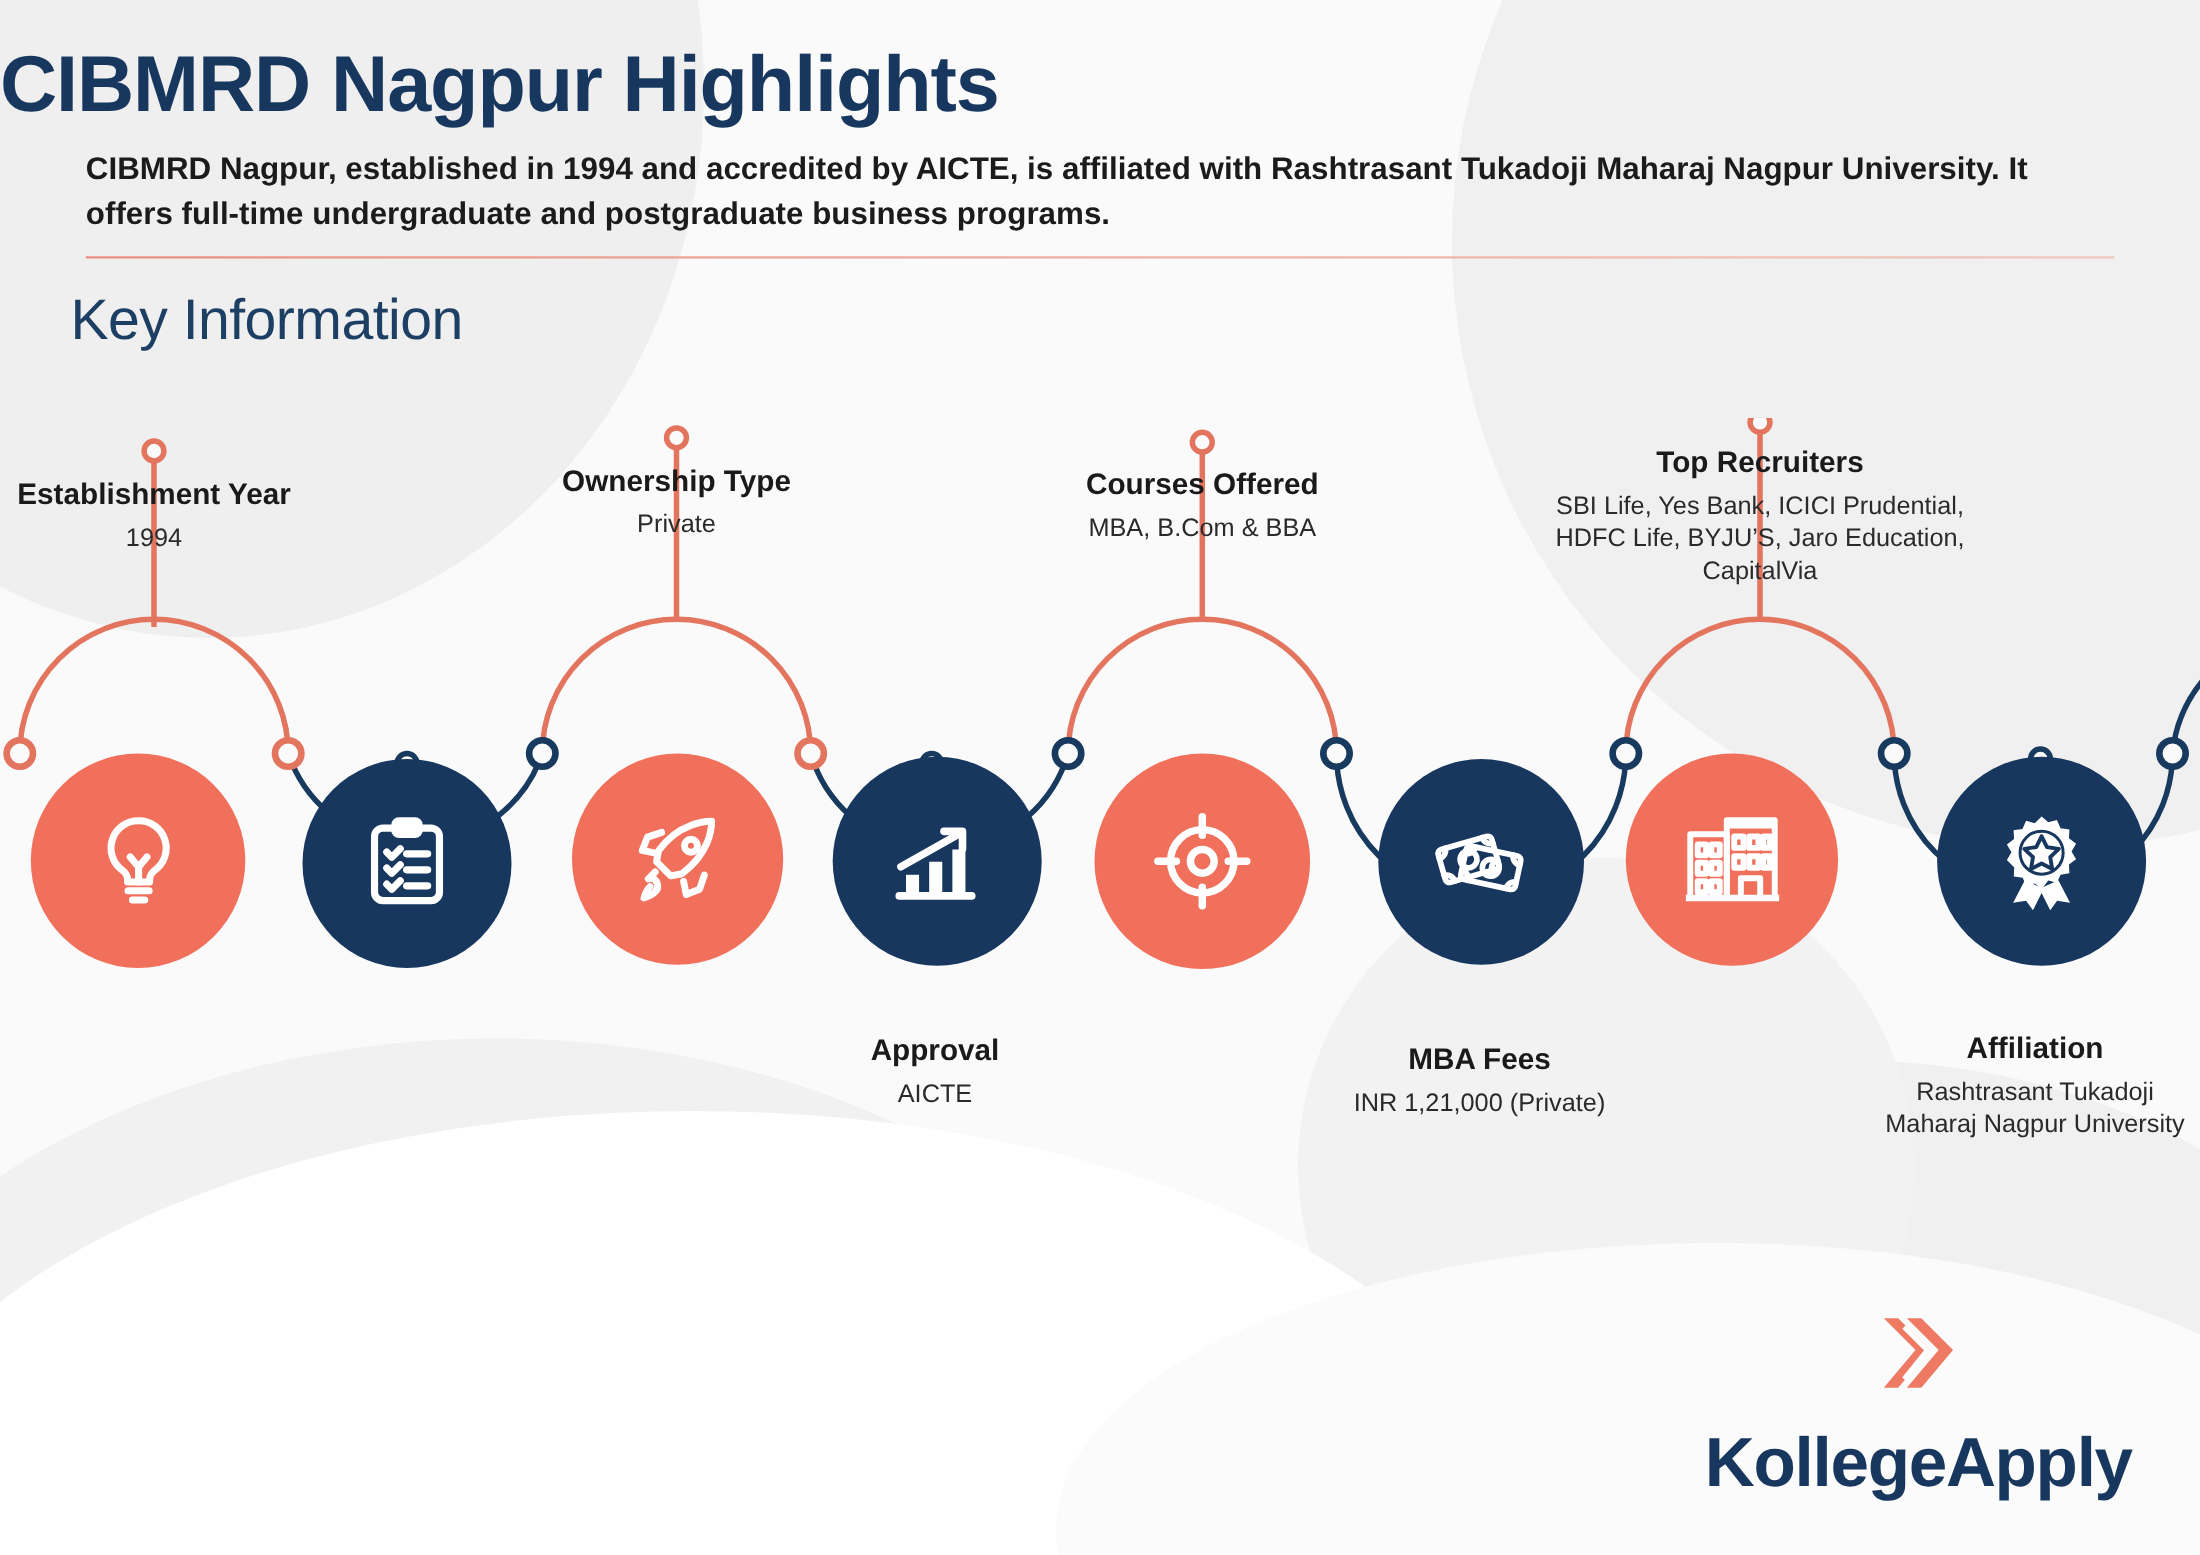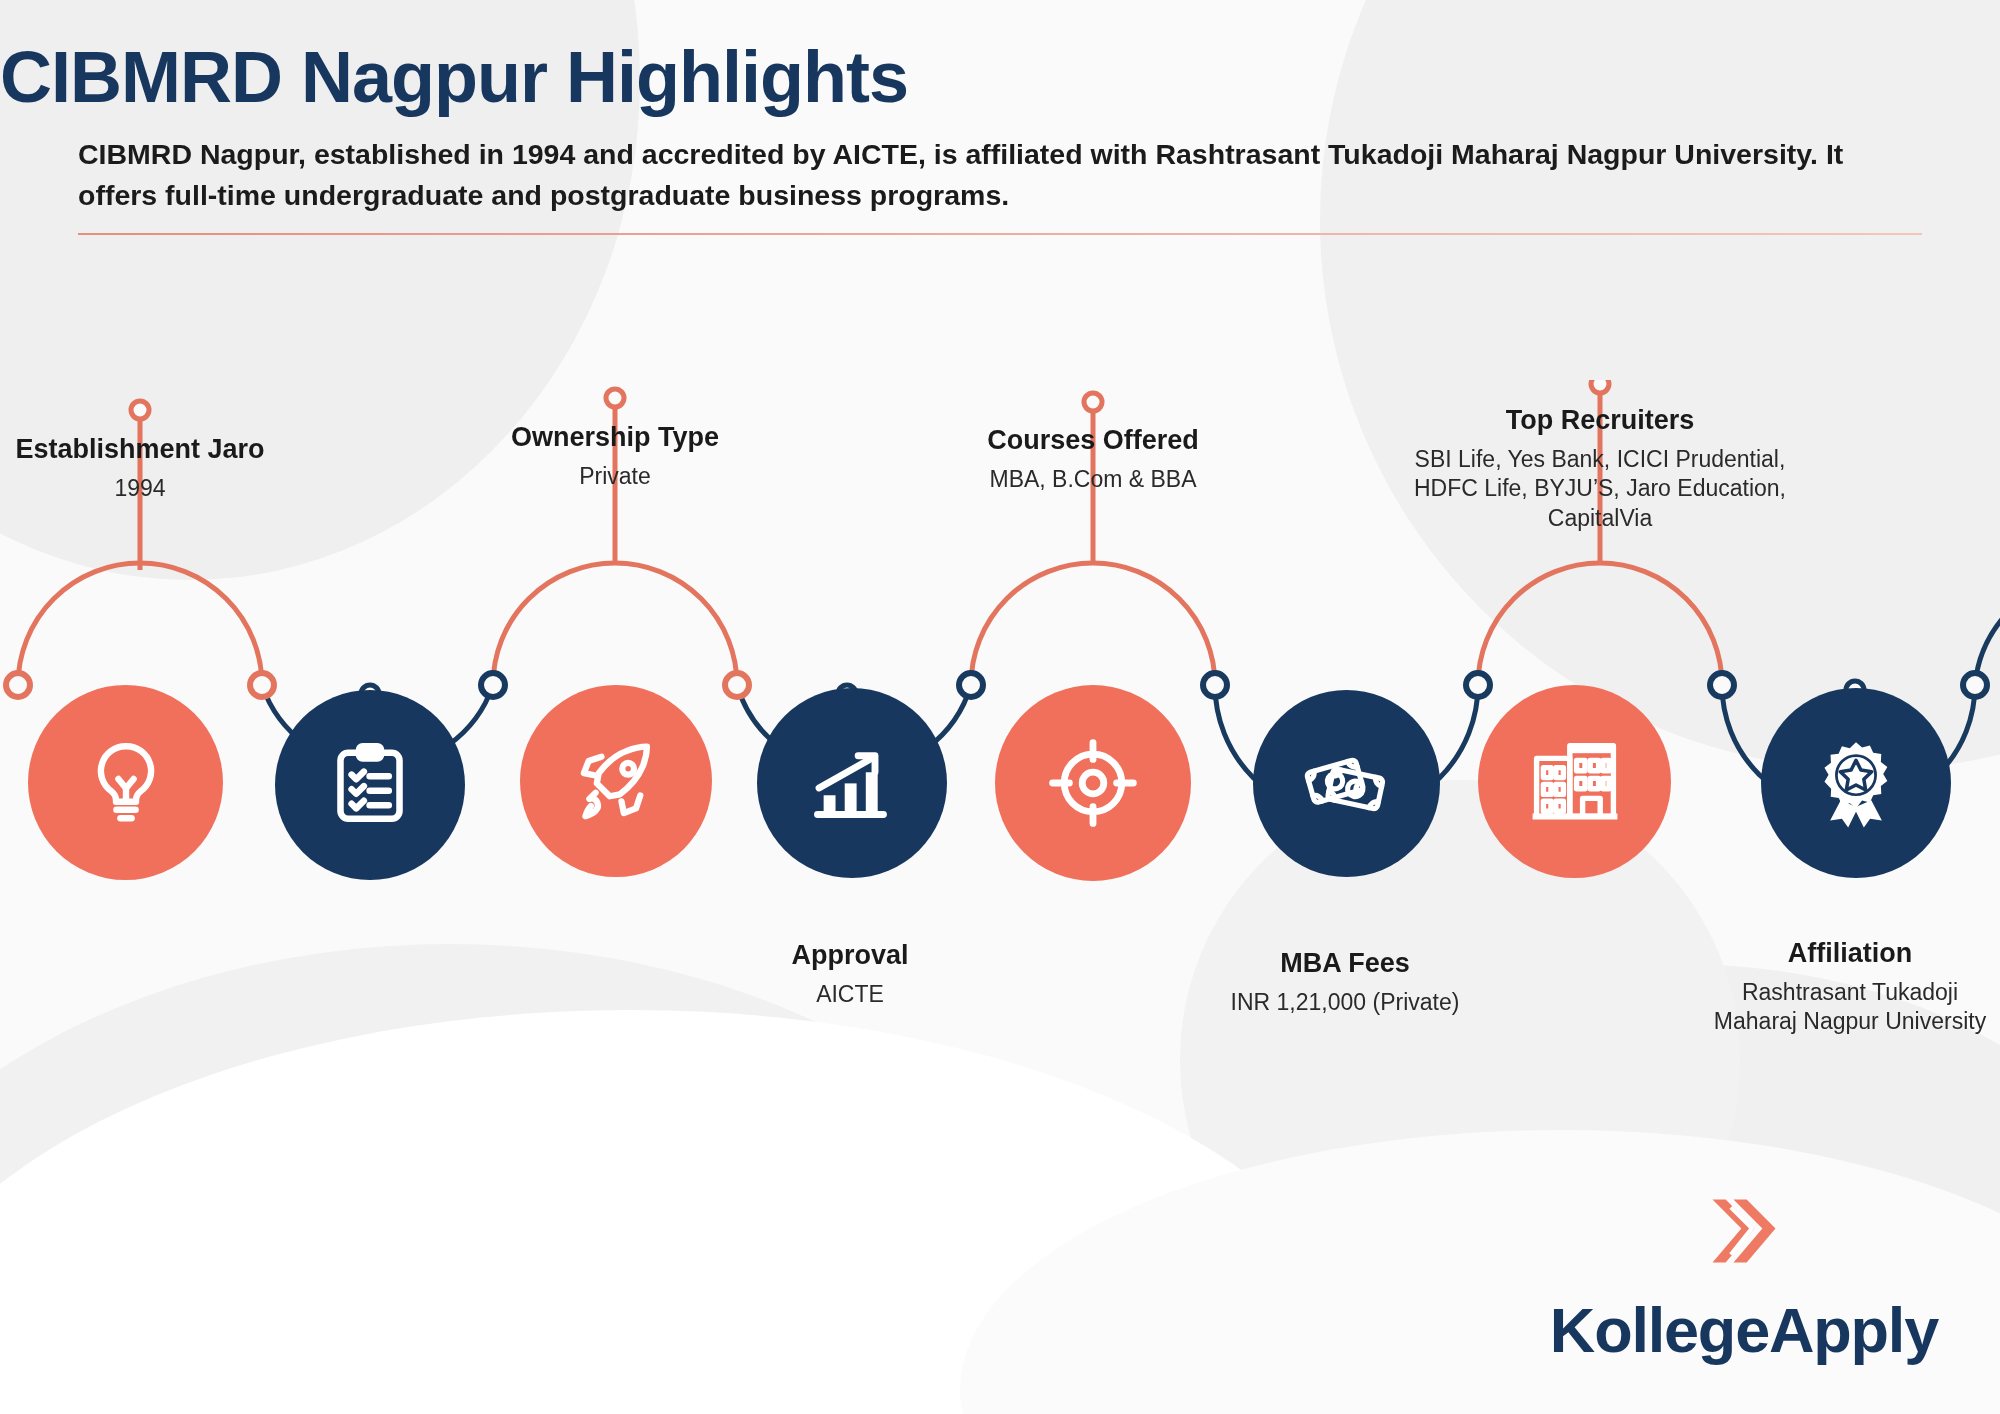--- a/index.html
+++ b/index.html
@@ -82,20 +82,21 @@
 </div>
 
 <div class="page">
 
   <h1 class="title">CIBMRD Nagpur Highlights</h1>
 
   <p class="intro">CIBMRD Nagpur, established in 1994 and accredited by AICTE, is affiliated with Rashtrasant Tukadoji Maharaj Nagpur University. It offers full-time undergraduate and postgraduate business programs.</p>
 
   <div class="rule"></div>
 
+  <h2 class="section-title">Key Information</h2>
 
   <div class="timeline">
 
     <svg class="tl-svg" width="2000" height="560" viewBox="0 0 2000 560">
 
       <path d="M18 305 A122 122 0 0 1 262 305" fill="none" stroke="#e3755f" stroke-width="5"></path>
       <path d="M493 305 A122 122 0 0 1 737 305" fill="none" stroke="#e3755f" stroke-width="5"></path>
       <path d="M971 305 A122 122 0 0 1 1215 305" fill="none" stroke="#e3755f" stroke-width="5"></path>
       <path d="M1478 305 A122 122 0 0 1 1722 305" fill="none" stroke="#e3755f" stroke-width="5"></path>
 
@@ -257,21 +258,21 @@
           <path d="M12 1.6l1.55 1.35 2.0-.55.85 1.9 2.05.3-.1 2.05 1.65 1.25-1.05 1.8 1.05 1.8-1.65 1.25.1 2.05-2.05.3-.85 1.9-2.0-.55L12 18.5l-1.55-1.35-2.0.55-.85-1.9-2.05-.3.1-2.05L3.95 11.7 5 9.9 3.95 8.1 5.6 6.85l-.1-2.05 2.05-.3.85-1.9 2.0.55z" fill="#fff"></path>
           <circle cx="12" cy="10" r="5.0" fill="none" stroke="#17375e" stroke-width="0.7"></circle>
           <path d="M12 6.2l1.25 2.5 2.75.4-2 1.95.47 2.75L12 12.5l-2.47 1.3.47-2.75-2-1.95 2.75-.4z" fill="none" stroke="#17375e" stroke-width="0.9" stroke-linejoin="round"></path>
         </svg>
       </span>
     </div>
 
   </div>
 
   <div class="lbl" style="left:0px; top:434px; width:280px;">
-    <div class="hd">Establishment Jaro</div>
+    <div class="hd">Establishment Year</div>
     <div class="sb">1994</div>
   </div>
 
   <div class="lbl" style="left:475px; top:422px; width:280px;text-align:center;">
     <div class="hd">Ownership Type</div>
     <div class="sb">Private</div>
   </div>
 
   <div class="lbl" style="left:953px; top:425px; width:280px;">
     <div class="hd">Courses Offered</div>

